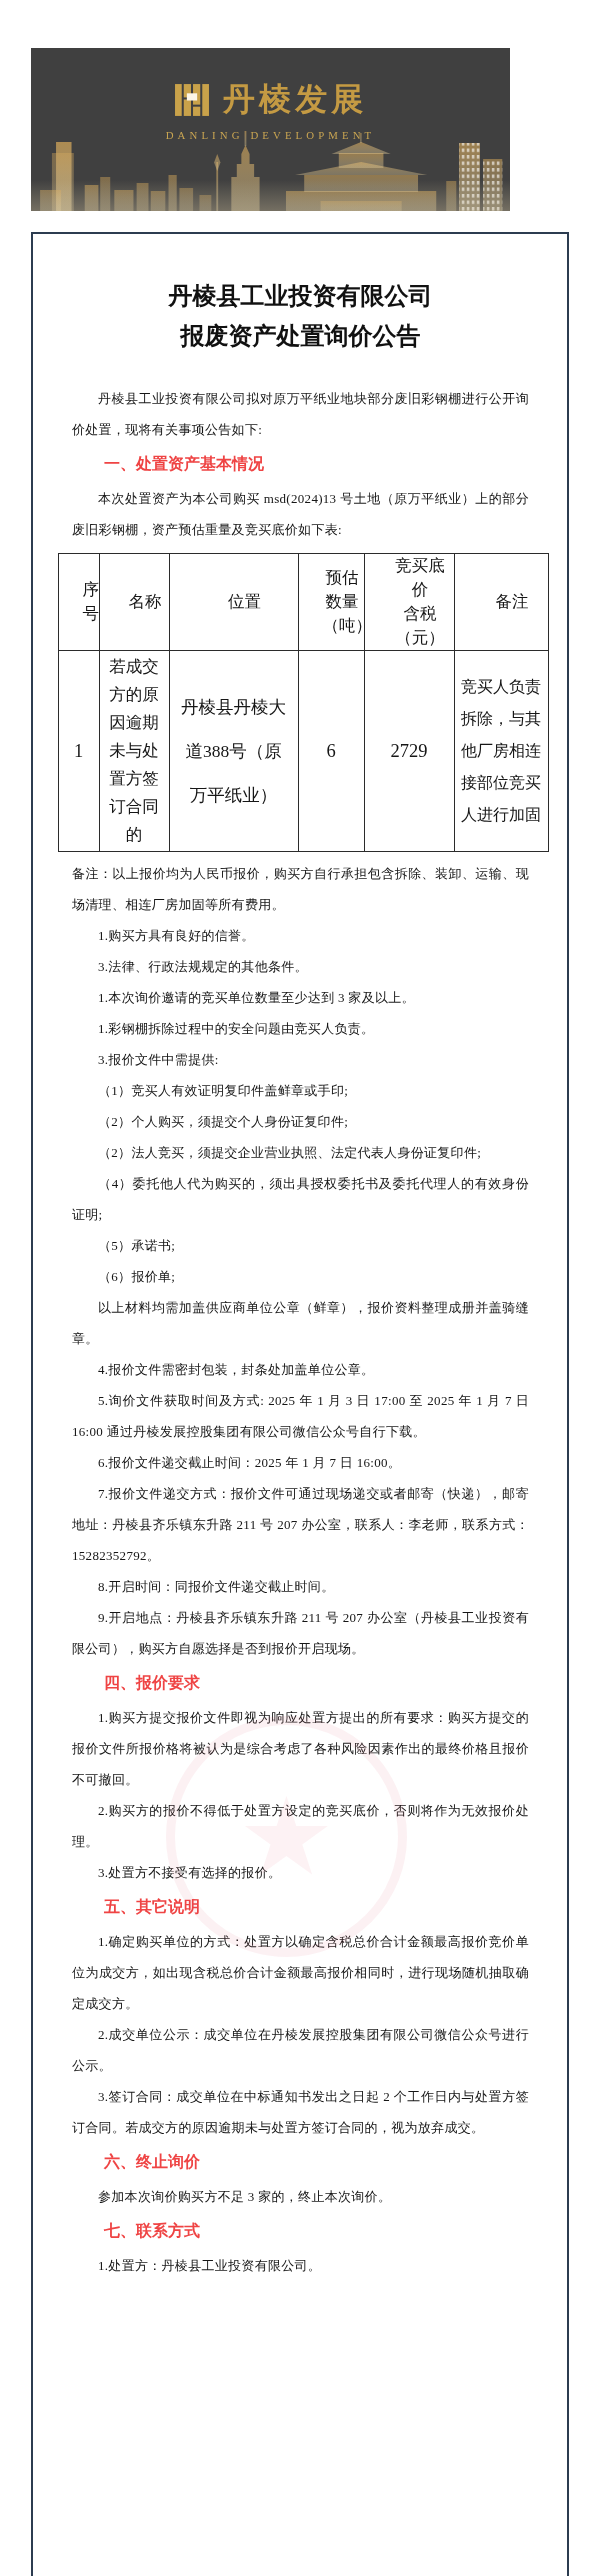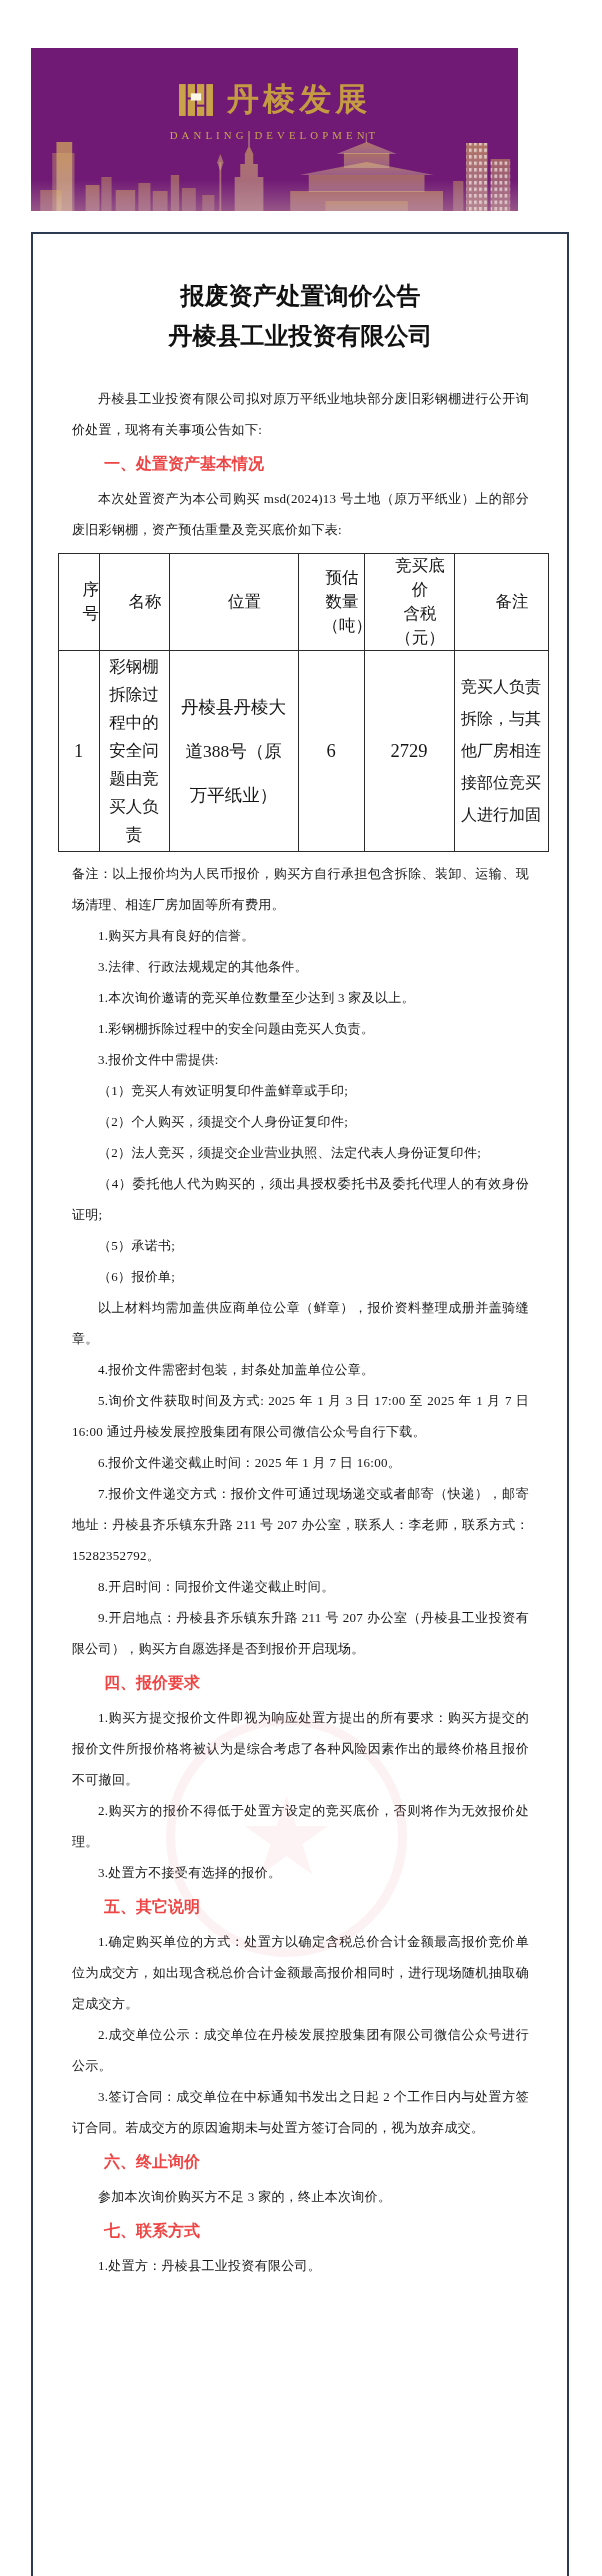--- a/index.html
+++ b/index.html
@@ -1,20 +1,20 @@
 <!DOCTYPE html>
 <html style="font-size:8.2px"><head>
 <meta charset="utf-8">
 <style>
   html,body{margin:0;padding:0;background:#fff;}
   #page{position:relative;width:603px;height:3574px;margin:0 auto;background:#ffffff;overflow:hidden;
         font-family:"Liberation Serif","DejaVu Serif",serif;color:#161616;}
 
   
-  .banner{position:absolute;left:31px;top:48px;width:479px;height:163px;background:#701a75;overflow:hidden;padding-left:8px;}
+  .banner{position:absolute;left:31px;top:48px;width:479px;height:163px;background:#404040;overflow:hidden;}
   .banner::after{content:"";position:absolute;left:0;bottom:0;width:100%;height:31px;
         background:linear-gradient(rgba(250,240,215,0),rgba(240,222,178,.30));}
   .brand-row{position:absolute;left:0;top:30px;width:100%;display:flex;align-items:center;justify-content:center;gap:13.4px;}
   .brand-cn{font-size:32px;font-weight:bold;letter-spacing:4.1px;color:#c49a43;
         font-family:"Liberation Serif","DejaVu Serif",serif;}
   .brand-en{position:absolute;left:0;top:81px;width:100%;text-align:center;
         font-size:10.8px;letter-spacing:4.1px;color:#c9a552;}
   .skyline{position:absolute;left:0;bottom:0;width:100%;height:95px;display:block;}
 
   
@@ -100,22 +100,22 @@
         <rect x="993" y="86" width="42" height="104" opacity=".7"></rect>
         <rect x="940" y="54" width="46" height="136" fill="url(#win)"></rect>
         <rect x="993" y="86" width="42" height="104" fill="url(#win)"></rect>
       </g>
     </svg>
   </div>
 
   <div class="card">
     <div class="card-inner">
       <div class="doc-title">
+        <div>丹棱县工业投资有限公司</div>
         <div>报废资产处置询价公告</div>
-        <div>丹棱县工业投资有限公司</div>
       </div>
       <div>
           <p class="p ind2">丹棱县工业投资有限公司拟对原万平纸业地块部分废旧彩钢棚进行公开询价处置，现将有关事项公告如下:</p>
           <p class="h">一、处置资产基本情况</p>
           <p class="p ind2">本次处置资产为本公司购买 msd(2024)13 号土地（原万平纸业）上的部分废旧彩钢棚，资产预估重量及竞买底价如下表:</p>
           <table class="assets">
             <colgroup>
               <col style="width: 41px;">
               <col style="width: 70px;">
               <col style="width: 129px;">
@@ -133,21 +133,21 @@
 （吨）</th>
                 <th>竞买底价
 含税
 （元）</th>
                 <th>备注</th>
               </tr>
             </thead>
             <tbody>
               <tr>
                 <td>1</td>
-                <td class="name">彩钢棚拆除过程中的安全问题由竞买人负责</td>
+                <td class="name">若成交方的原因逾期未与处置方签订合同的</td>
                 <td class="loc">丹棱县丹棱大道388号（原万平纸业）</td>
                 <td>6</td>
                 <td>2729</td>
                 <td class="note">竞买人负责拆除，与其他厂房相连接部位竞买人进行加固</td>
               </tr>
             </tbody>
           </table>
           <p class="p ind0">备注：以上报价均为人民币报价，购买方自行承担包含拆除、装卸、运输、现场清理、相连厂房加固等所有费用。</p>
           <p class="p ind2">1.购买方具有良好的信誉。</p>
           <p class="p ind2">3.法律、行政法规规定的其他条件。</p>

